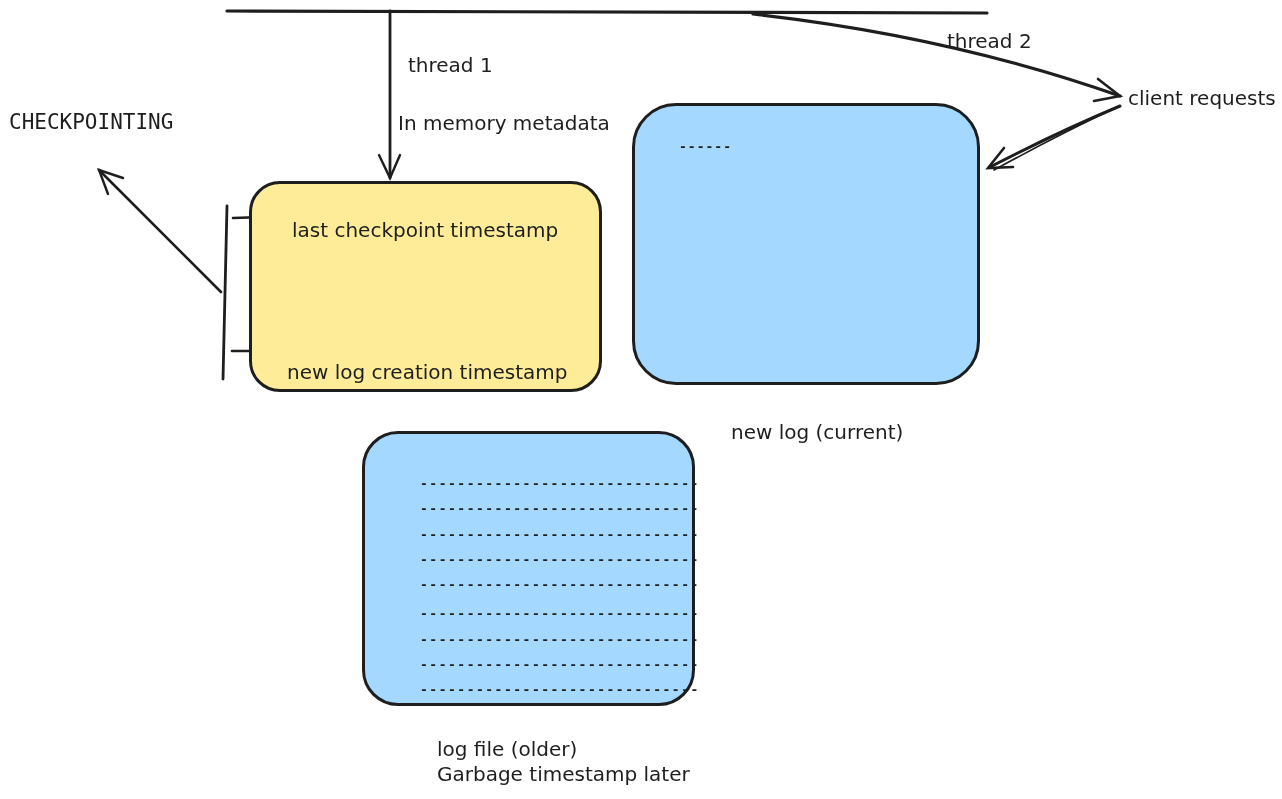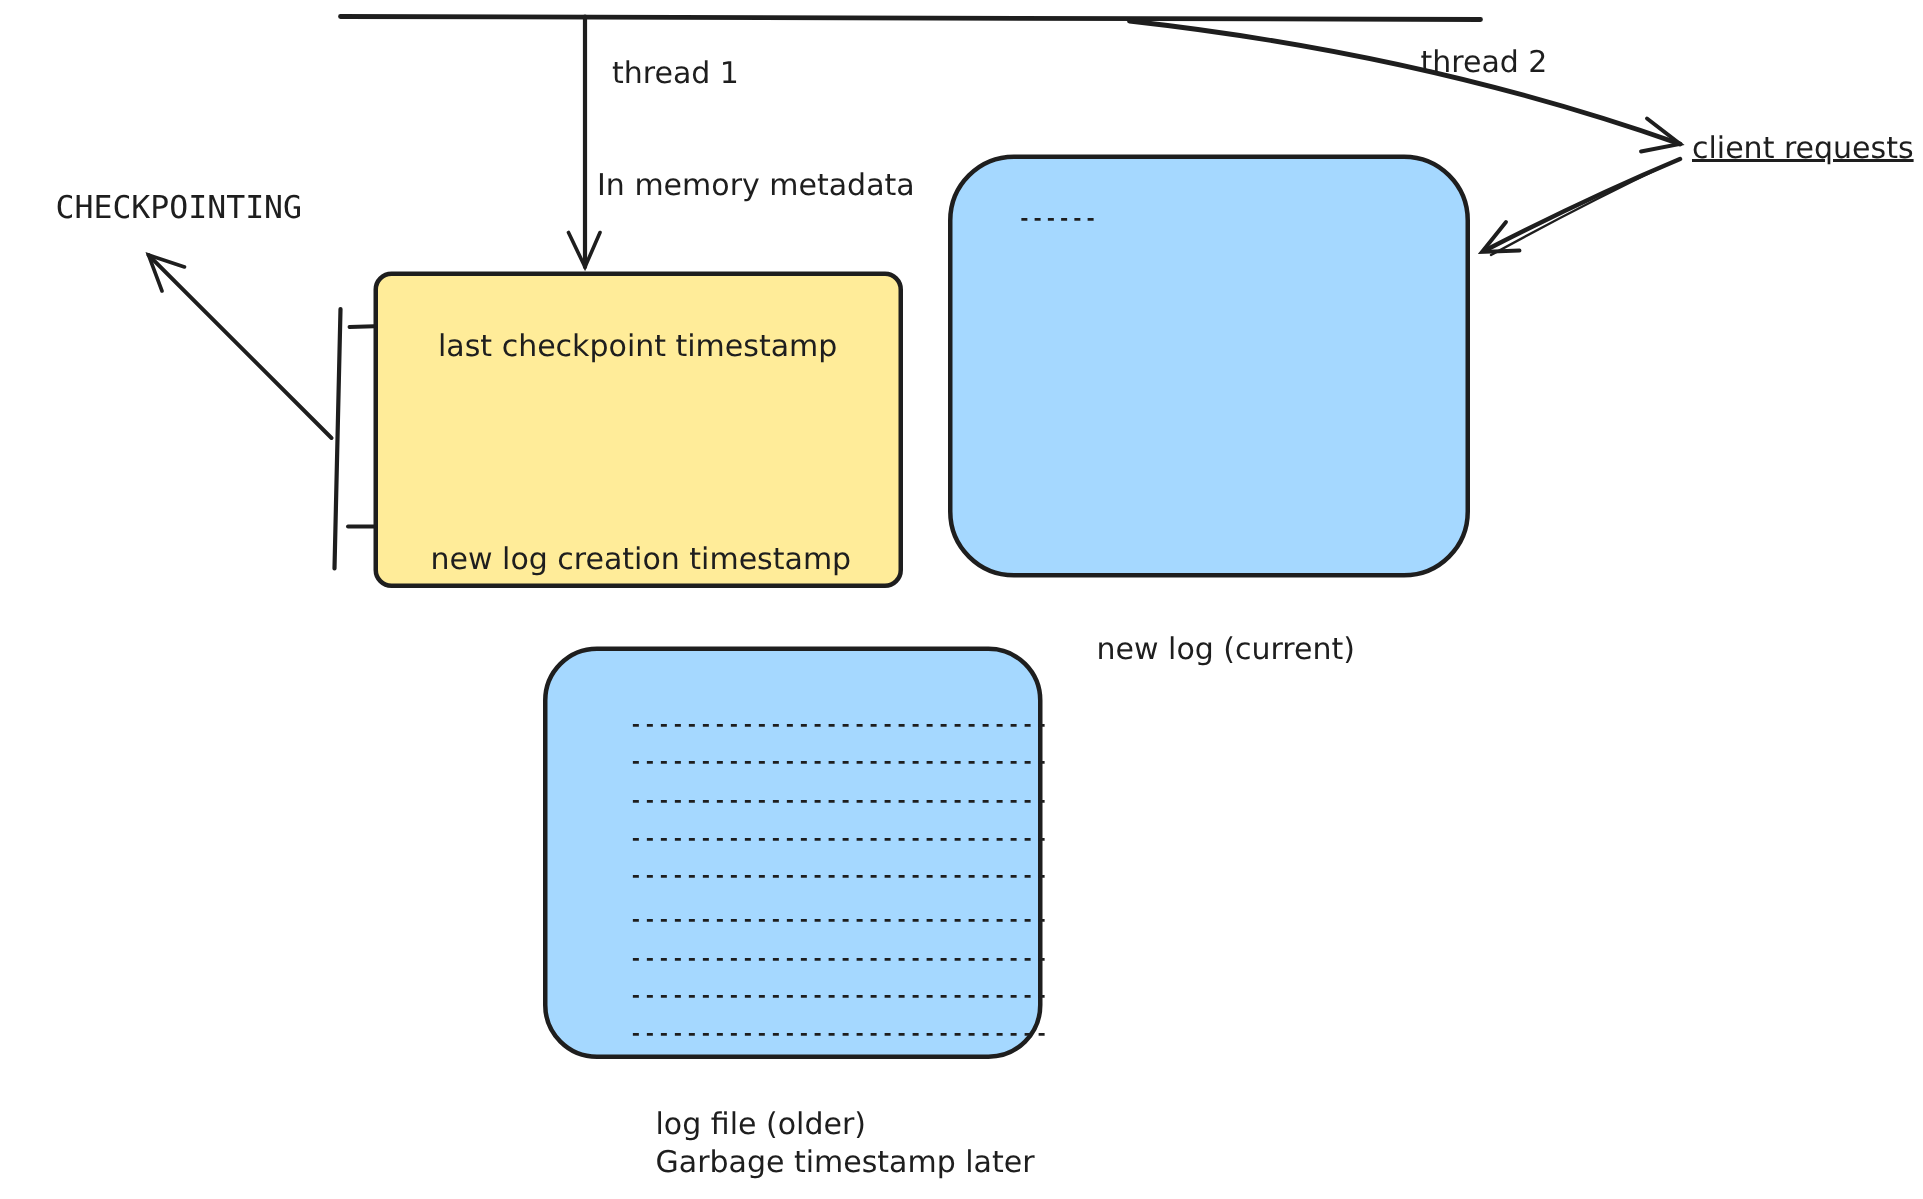--- a/index.html
+++ b/index.html
@@ -36,21 +36,21 @@
   }
   .shape {
     position: absolute;
     box-sizing: border-box;
     border: 3px solid #1e1e1e;
   }
   .metadata-box {
     left: 249px; top: 181px;
     width: 353px; height: 211px;
     background: #ffec99;
-    border-radius: 12px;
+    border-radius: 31px;
   }
   .metadata-field {
     position: absolute;
     color: #1e1e1e;
     font-size: 20px;
     white-space: nowrap;
   }
   .field-1 { left: 40px; top: 34px; }
   .field-2 { left: 35px; top: 176px; }
   .newlog-box {
@@ -132,29 +132,29 @@
       <path d="M108,194 L99,170 L123,178" stroke-width="2.4"></path>
     </g>
 
     <g>
       <path d="M227,206 L223,379" stroke-width="2.8"></path>
       <path d="M233,218 L266,217" stroke-width="2.6"></path>
       <path d="M232,351 L261,351" stroke-width="2.6"></path>
     </g>
   </svg>
 
-  <div class="label label-mono-caps" style="left:9px; top:126px;margin-left:28px;">CHECKPOINTING</div>
+  <div class="label label-mono-caps" style="left:9px; top:110px;">CHECKPOINTING</div>
 
-  <div class="label" style="left:408px; top:36px;">thread 1</div>
+  <div class="label" style="left:408px; top:53px;">thread 1</div>
 
   <div class="label" style="left:398px; top:111px;">In memory metadata</div>
 
   <div class="label" style="left:947px; top:29px;">thread 2</div>
 
-  <div class="label" style="left:1128px; top:86px;text-decoration:underline;">client requests</div>
+  <div class="label" style="left:1128px; top:86px;">client requests</div>
 
   <div class="shape metadata-box">
     <div class="metadata-field field-1">last checkpoint timestamp</div>
     <div class="metadata-field field-2">new log creation timestamp</div>
   </div>
 
   <div class="shape newlog-box">
     <div class="newlog-dashes">------</div>
   </div>
 

